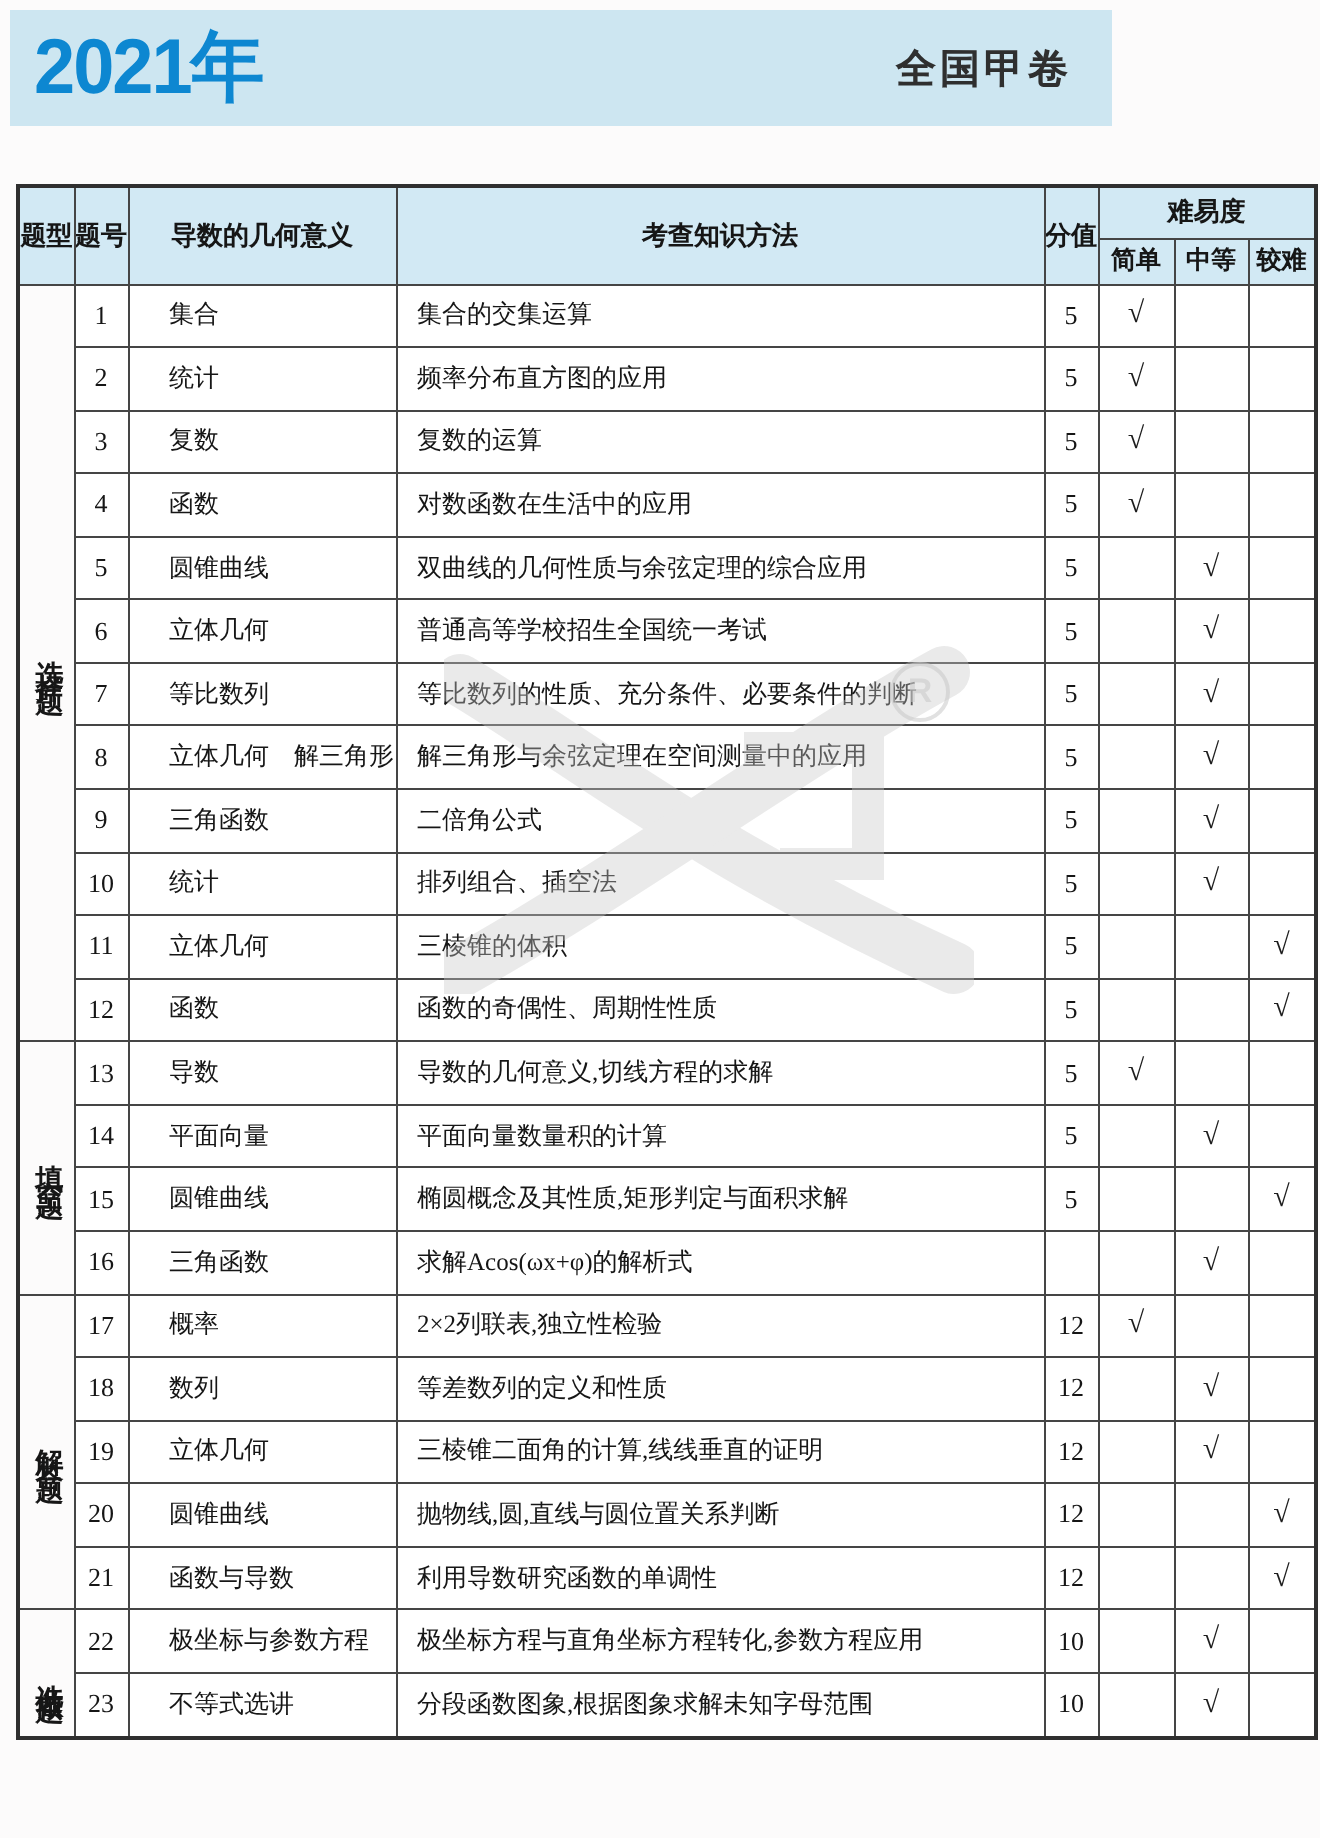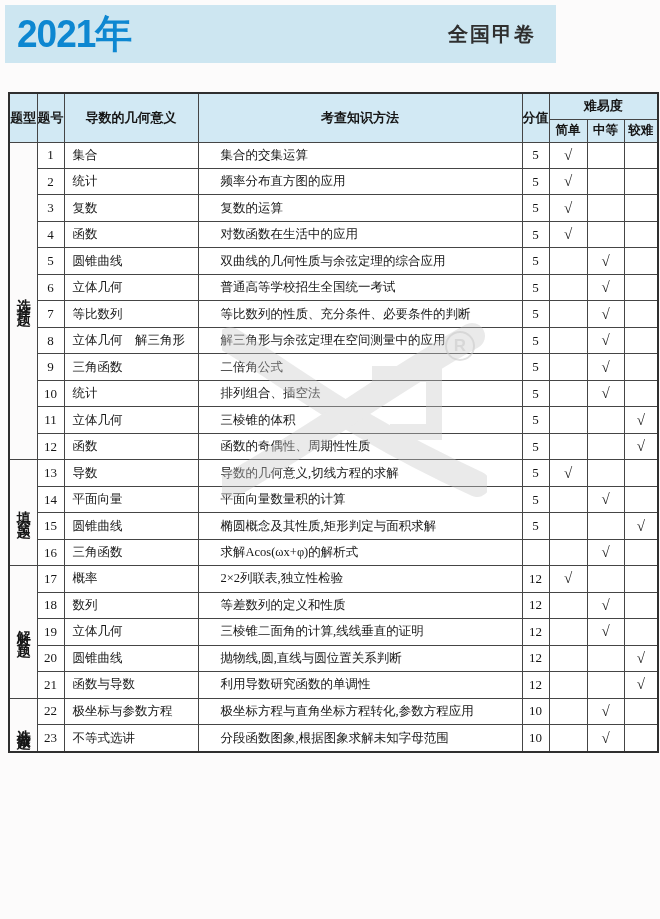--- a/index.html
+++ b/index.html
@@ -33,38 +33,38 @@
   }
   .band .t2 .branch{
     font-family:"Liberation Serif","DejaVu Serif",serif; font-weight:600; font-size:16px; letter-spacing:0;
   }
   .band .paper{
     margin-left:auto; margin-right:20px; font-size:20px; font-weight:600;
     color:var(--paper-color); letter-spacing:2px; white-space:nowrap;
   }
   
   table.spec{
-    position:absolute; left:8px; top:92px; width:649px; height:661px;
+    position:absolute; left:8px; top:92px; width:649px; height:778px;
     border-collapse:collapse; table-layout:fixed;
     border:2px solid #2f2f2f;
   }
   table.spec th, table.spec td{
     border:1px solid var(--border-color); padding:0; vertical-align:middle;
     color:#161616; overflow:hidden;
   }
   thead th{
     background:var(--header-bg); font-weight:700; font-size:13px;
     text-align:center; line-height:1.25; word-break:break-all; padding:1px 2px;
   }
   thead tr.h1{height:26px;} thead tr.h2{height:23px;}
   thead tr.h2 th{font-size:12.5px;}
   tbody td{background:#ffffff; font-size:12.5px;}
   tbody td.no, tbody td.score{text-align:center; font-size:13px;}
-  tbody td.module{padding-left:8px;}
-  tbody td.method{padding-left:22px;}
+  tbody td.module{padding-left:20px;}
+  tbody td.method{padding-left:10px;}
   tbody td.diff{text-align:center;}
   tbody td.diff .chk{font-size:15px; color:var(--check-color);}
   td.qtype{background:#fcfbfb; text-align:center;}
   td.qtype .vtxt{
     writing-mode:vertical-lr; text-orientation:upright;
     margin:0 auto; font-weight:700; font-size:14px; letter-spacing:7px;
     line-height:1; display:inline-block;
   }
   td.qtype .vtxt.tight{letter-spacing:3px;}
   

